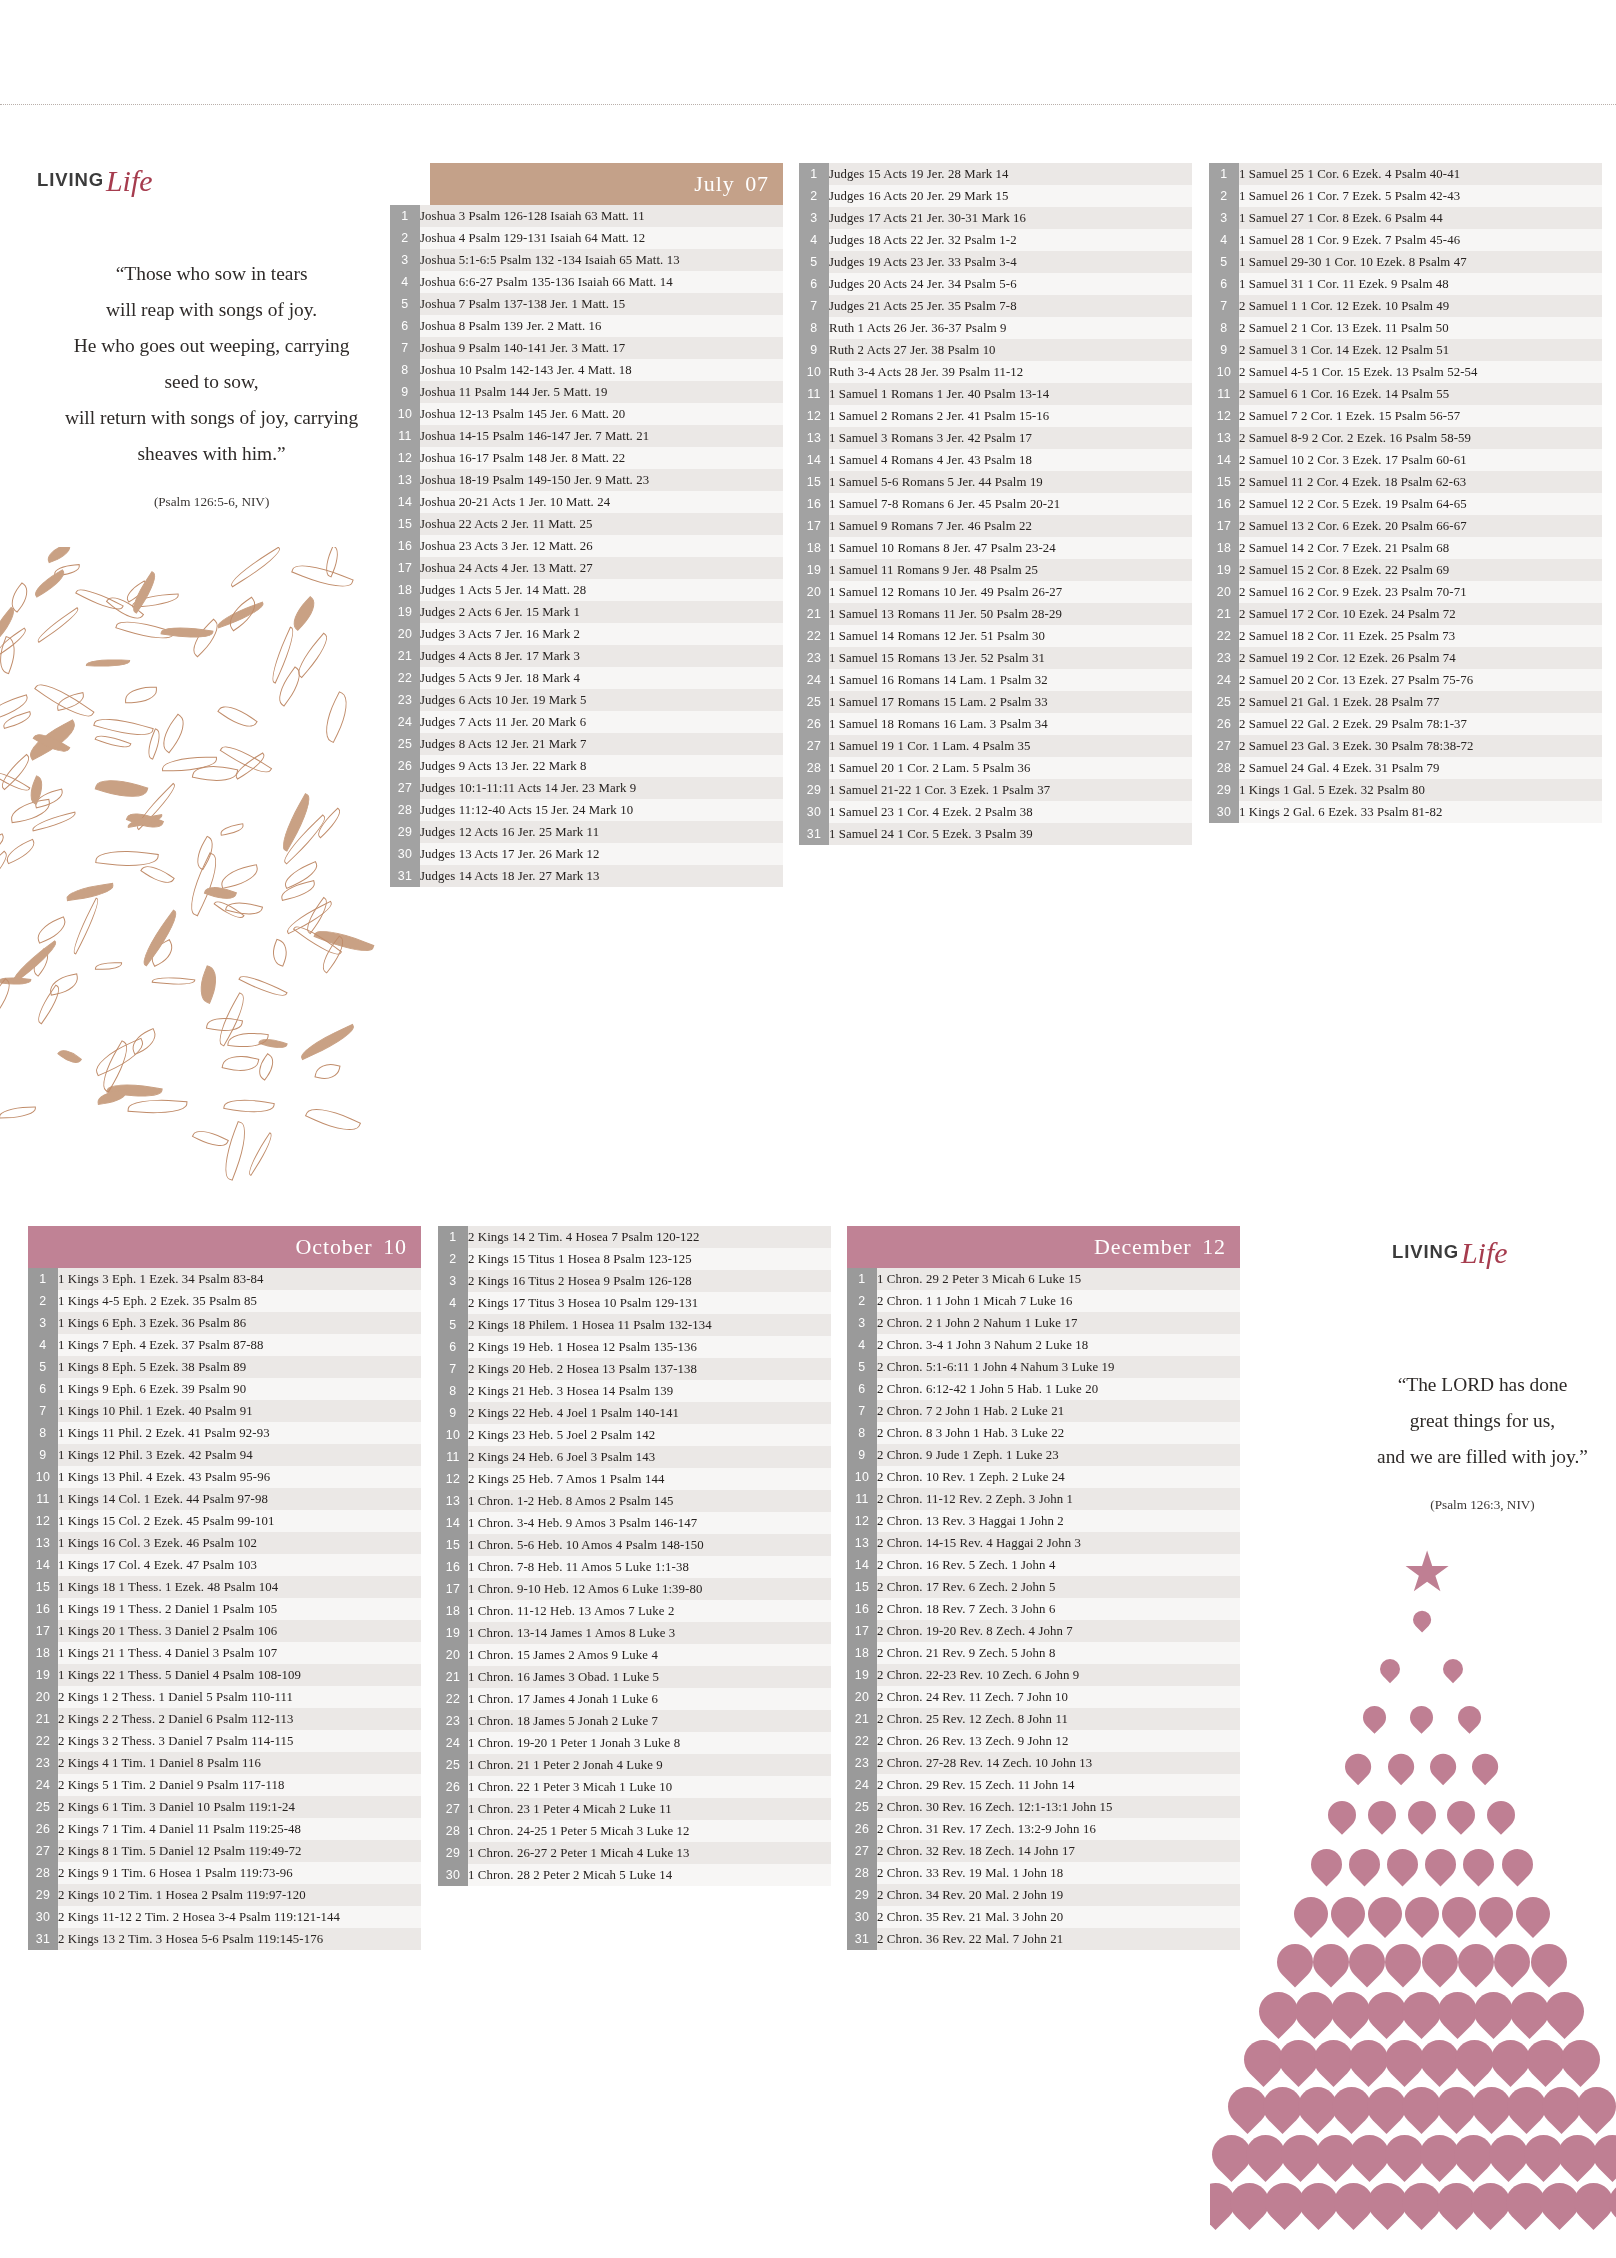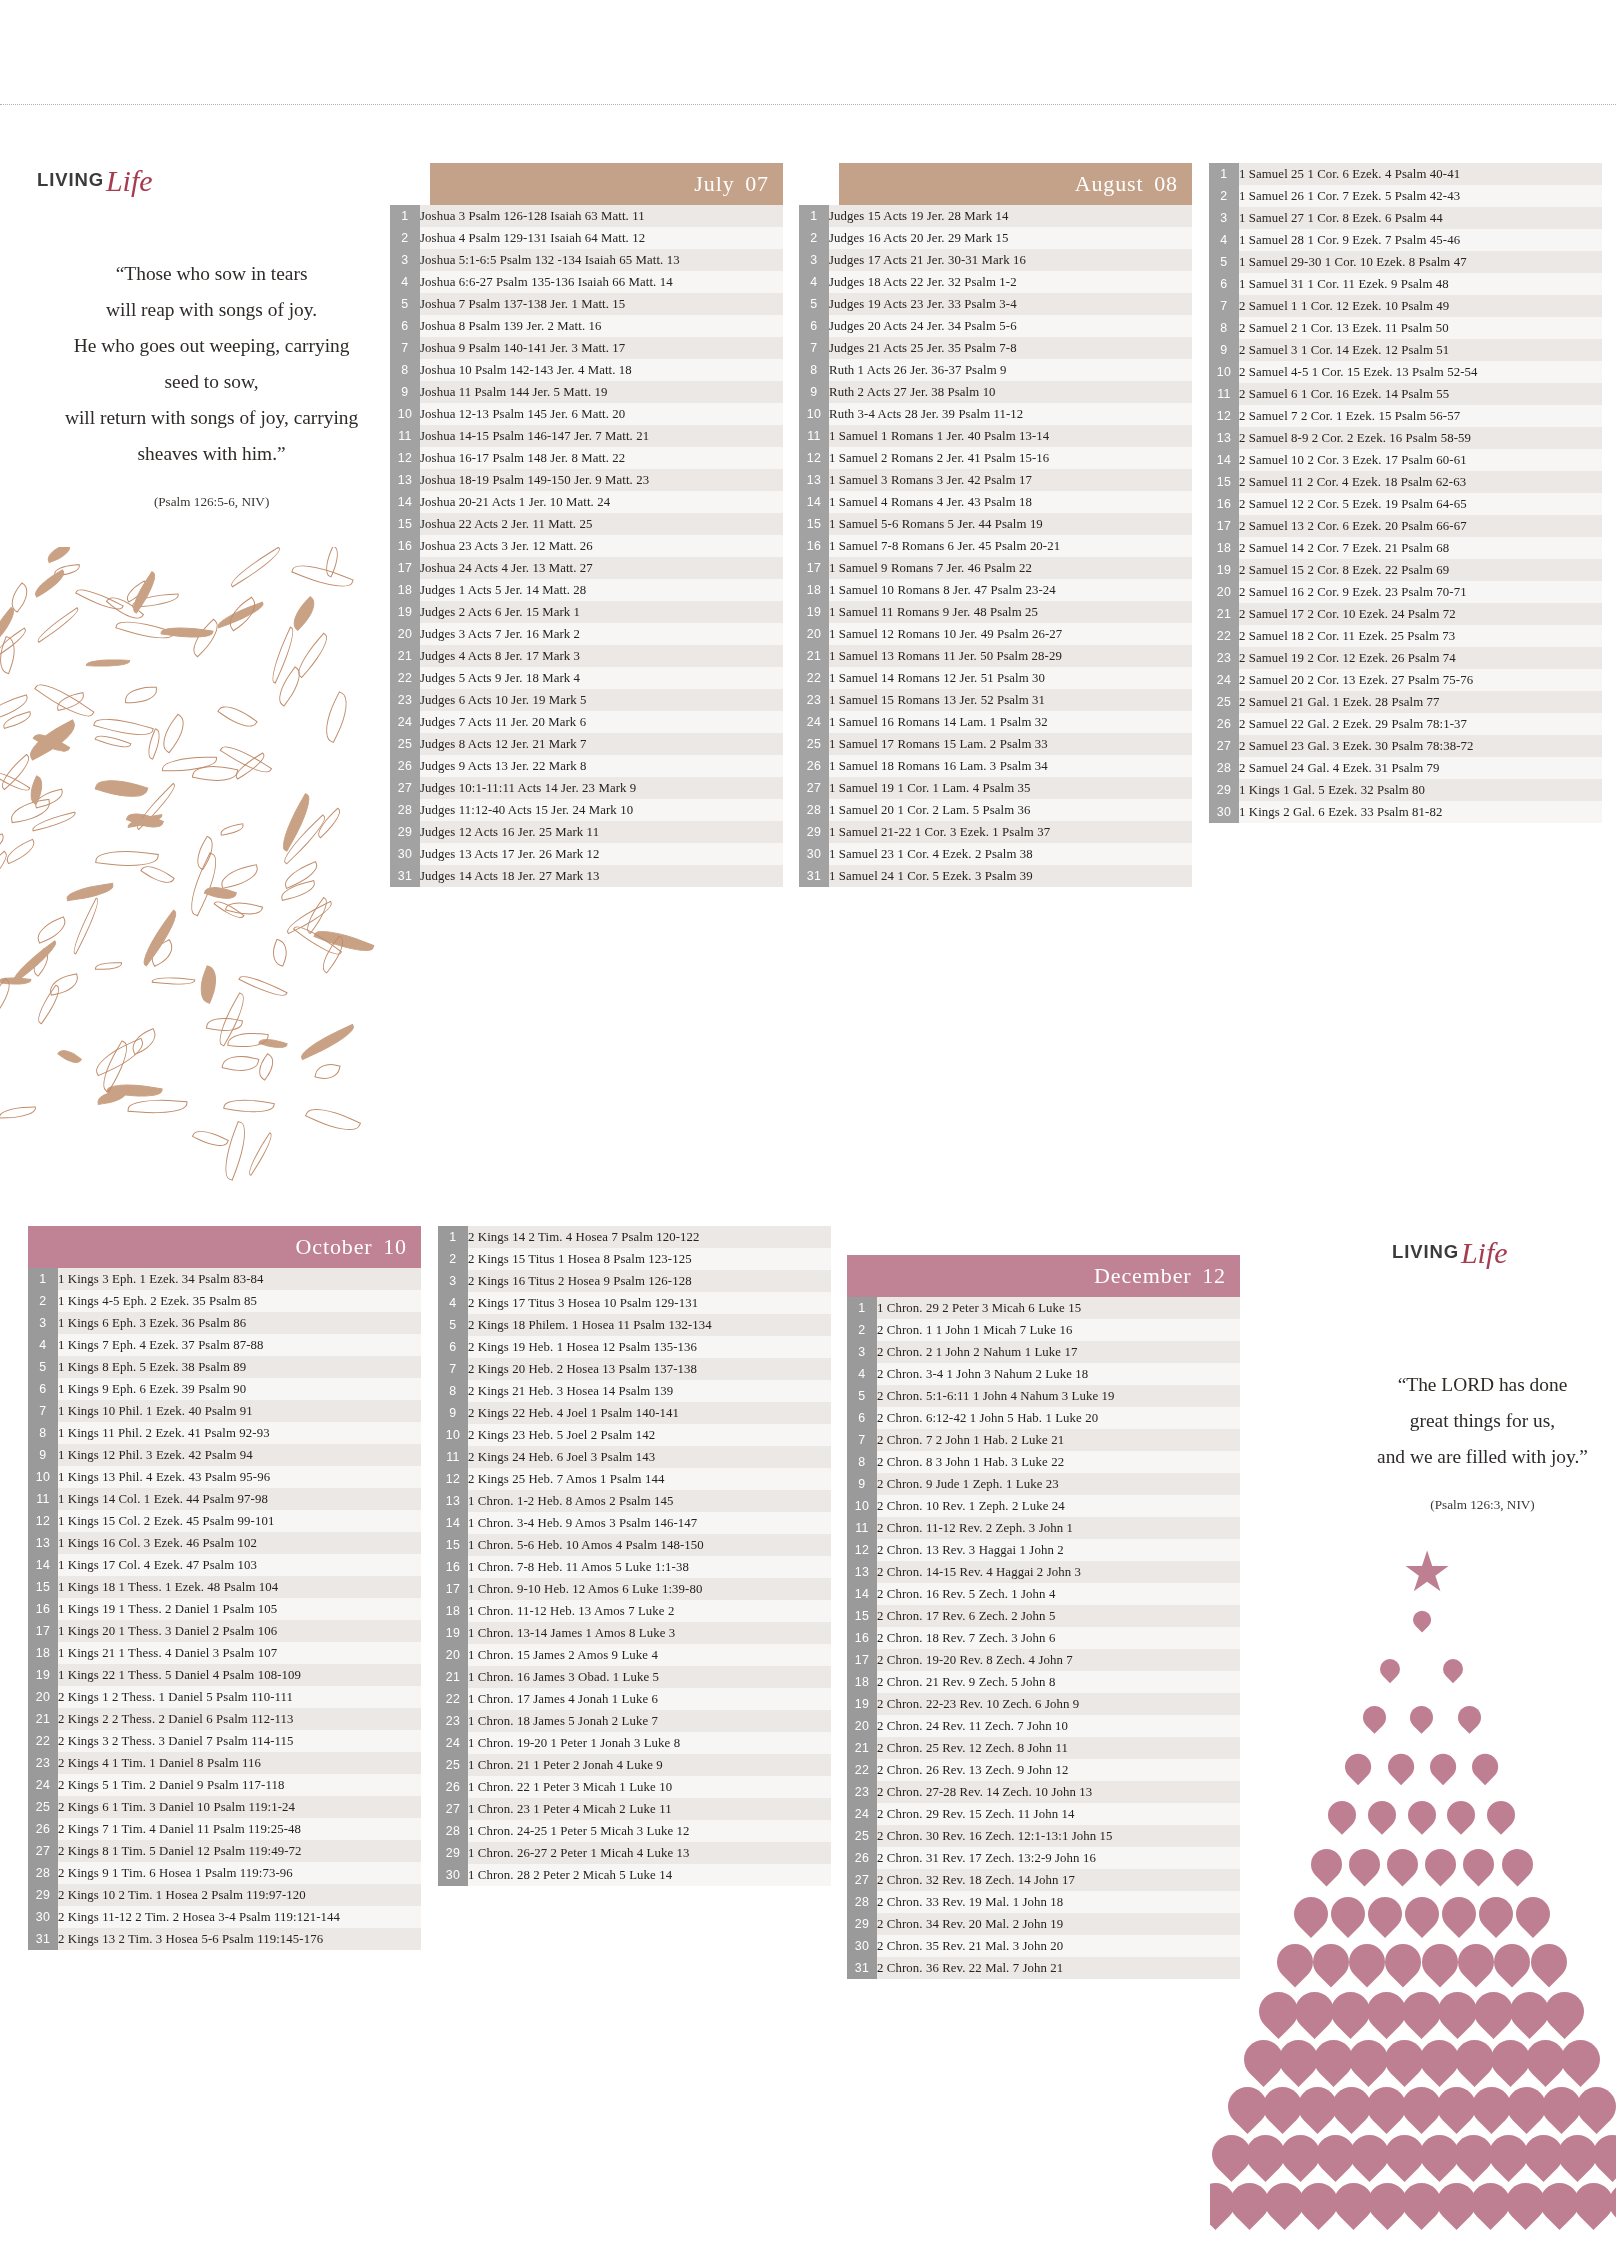--- a/index.html
+++ b/index.html
@@ -105,21 +105,21 @@
   tr.even td.read { background:#f7f6f5; }
   tr.blank td.read { background:#ffffff; }
   tr.blank td.dnum { background:#ffffff; }
 
   
   #m-jul { left:390px; top:163px; }
   #m-aug { left:799px; top:163px; }
   #m-sep { left:1209px; top:163px; }
   #m-oct { left:28px; top:1226px; }
   #m-nov { left:438px; top:1226px; }
-  #m-dec { left:847px; top:1226px;margin-top:29px; }
+  #m-dec { left:847px; top:1226px; }
 
   
   .leaves { position:absolute; left:-35px; top:547px; width:441px; height:635px; overflow:hidden; }
   .leaf {
     position:absolute;
     border:1.4px solid #c08c6a;
     border-radius:80% 0 80% 0;
     background:transparent;
   }
   .leaf.filled { background:#c9a184; border-color:#c9a184; }
@@ -508,24 +508,20 @@
           <td class="read">Judges 13   Acts 17   Jer. 26   Mark 12</td>
         </tr>
         <tr class="odd">
           <td class="dnum">31</td>
           <td class="read">Judges 14   Acts 18   Jer. 27   Mark 13</td>
         </tr>
       </tbody>
     </table>
   </div>
 <div class="month tan" id="m-aug">
-    <div class="month-header">
-      <span>August</span>
-      <span class="mnum">08</span>
-    </div>
     <table class="days">
       <tbody>
         <tr class="odd">
           <td class="dnum">1</td>
           <td class="read">Judges 15   Acts 19   Jer. 28   Mark 14</td>
         </tr>
         <tr class="even">
           <td class="dnum">2</td>
           <td class="read">Judges 16   Acts 20   Jer. 29   Mark 15</td>
         </tr>

